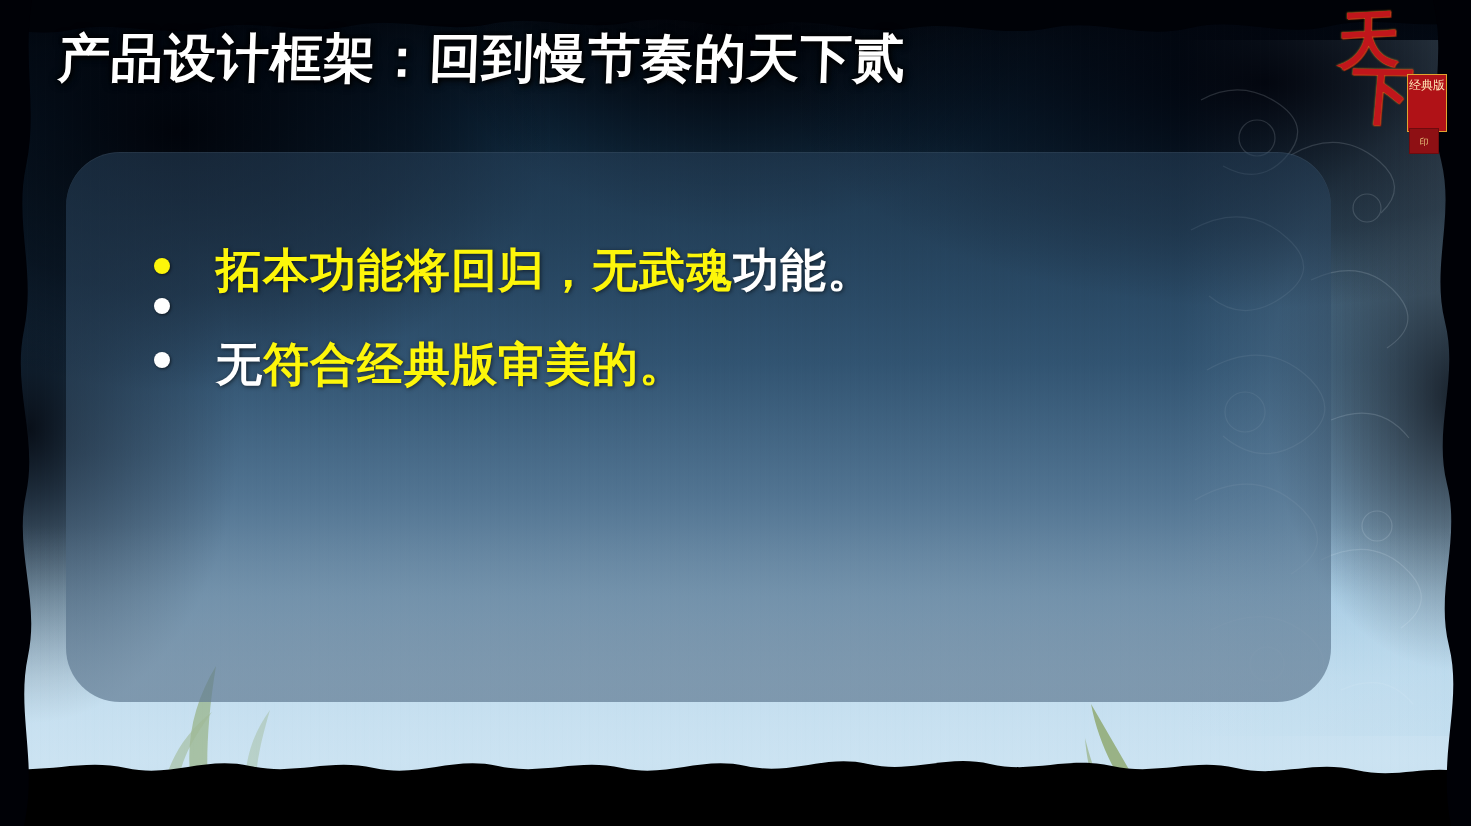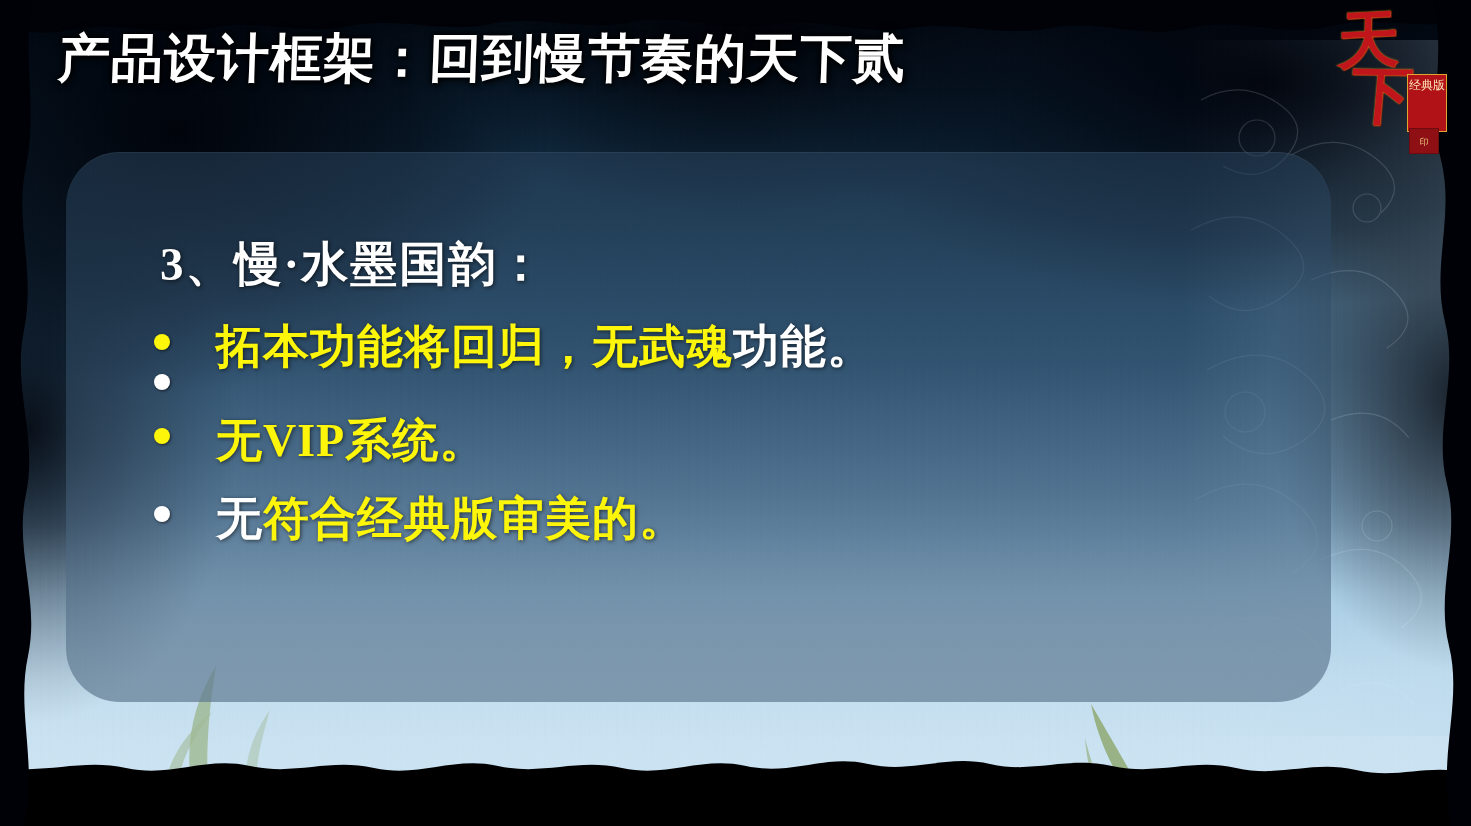--- a/index.html
+++ b/index.html
@@ -264,33 +264,28 @@
       <span class="c1">天</span>
       <span class="c2">下</span>
     </div>
     <div class="logo-seal">经典版</div>
     <div class="logo-stamp">印</div>
   </div>
 
   <div class="panel"></div>
 
   <div class="content">
-    <div class="heading">3、慢·水墨国韵：</div>
     <ul class="bullets">
         <li class="bullet">
           <span class="dot yellow"></span>
           <span><span class="txt-y">拓本功能将回归，无武魂</span><span class="txt-w">功能。</span></span>
         </li>
         <li class="bullet">
           <span class="dot white"></span>
         </li>
         <li class="bullet">
-          <span class="dot yellow"></span>
-          <span><span class="txt-y">无VIP系统。</span></span>
-        </li>
-        <li class="bullet">
           <span class="dot white"></span>
           <span><span class="txt-w">无</span><span class="txt-y">符合经典版审美的。</span></span>
         </li>
       </ul>
   </div>
 
 </div>
 
 </body></html>

